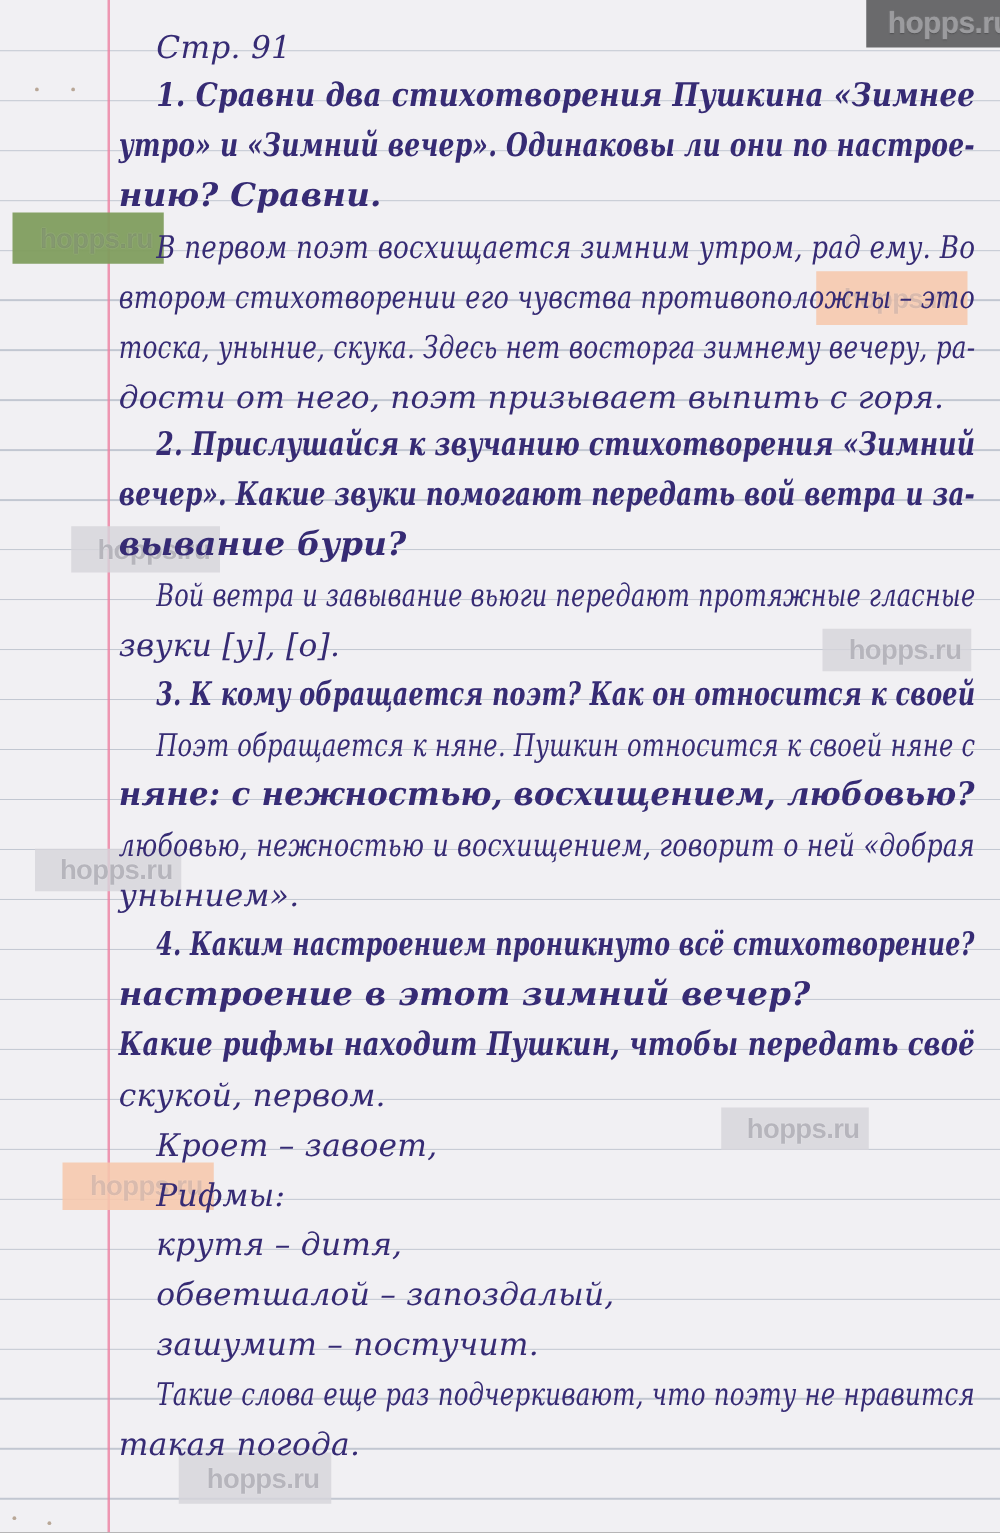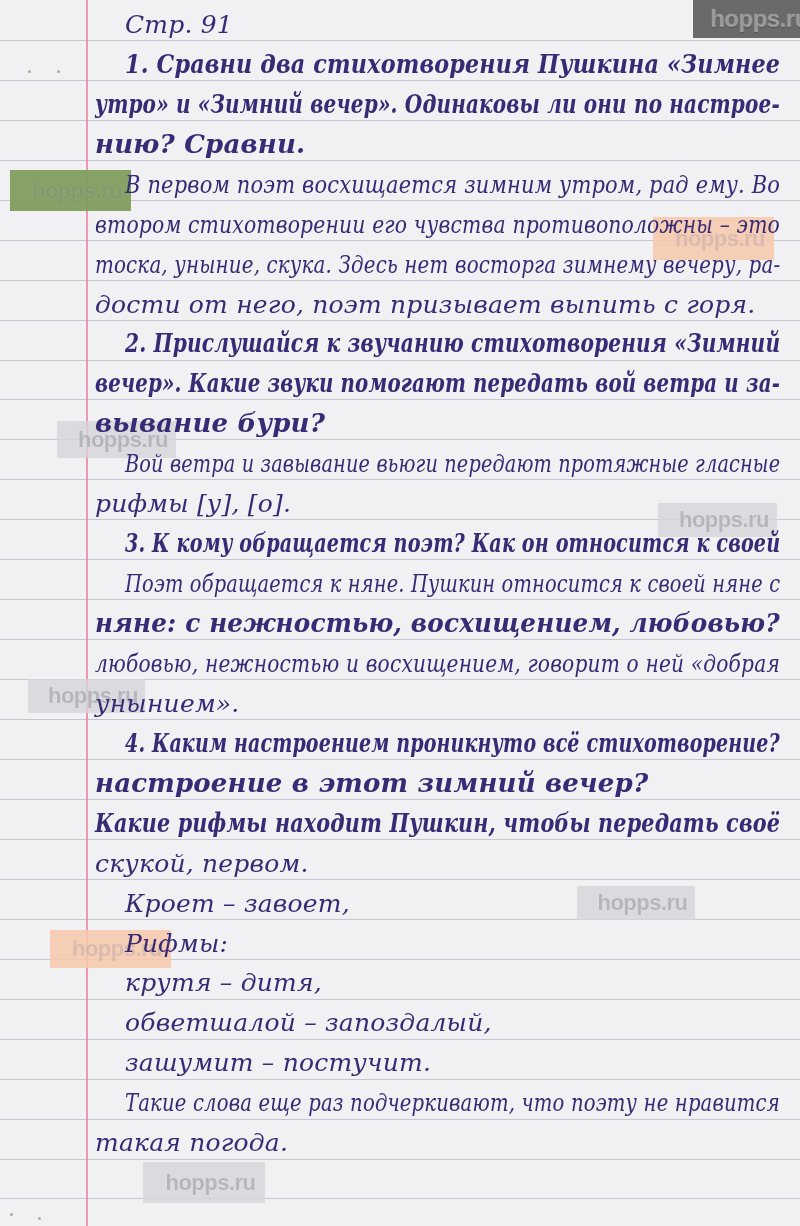--- a/index.html
+++ b/index.html
@@ -19,21 +19,21 @@
       var(--rule) 38.95px, var(--rule) 39.95px);
     background-position:0 1px;
     overflow:hidden;
     font-family:"DejaVu Serif", serif;
   }
   .margin-line{
     position:absolute;left:86px;top:0;width:2px;height:100%;
     background:var(--margin);opacity:.8;z-index:1;
   }
   .rows{
-    position:absolute;left:0;top:0;width:800px;padding-top:1px;z-index:3;
+    position:absolute;left:0;top:0;width:800px;padding-top:14px;z-index:3;
   }
   .row{
     height:39.95px;display:flex;align-items:flex-end;
     padding-left:95px;padding-bottom:4px;box-sizing:border-box;
   }
   .row.indent{padding-left:125px;}
   .row span{
     font-style:italic;font-size:25px;line-height:1;
     color:var(--ink);letter-spacing:.2px;white-space:nowrap;
   }
@@ -126,21 +126,21 @@
       <div class="row q">
         <span style="transform-origin: left bottom; transform: scaleX(0.761);">вечер». Какие звуки помогают передать вой ветра и за-</span>
       </div>
       <div class="row q">
         <span>вывание бури?</span>
       </div>
       <div class="row indent">
         <span style="transform-origin: left bottom; transform: scaleX(0.771);">Вой ветра и завывание вьюги передают протяжные гласные</span>
       </div>
       <div class="row">
-        <span>рифмы [у], [о].</span>
+        <span>звуки [у], [о].</span>
       </div>
       <div class="row indent q">
         <span style="transform-origin: left bottom; transform: scaleX(0.737);">3. К кому обращается поэт? Как он относится к своей</span>
       </div>
       <div class="row indent">
         <span style="transform-origin: left bottom; transform: scaleX(0.776);">Поэт обращается к няне. Пушкин относится к своей няне с</span>
       </div>
       <div class="row q">
         <span style="transform-origin: left bottom; transform: scaleX(0.949);">няне: с нежностью, восхищением, любовью?</span>
       </div>

